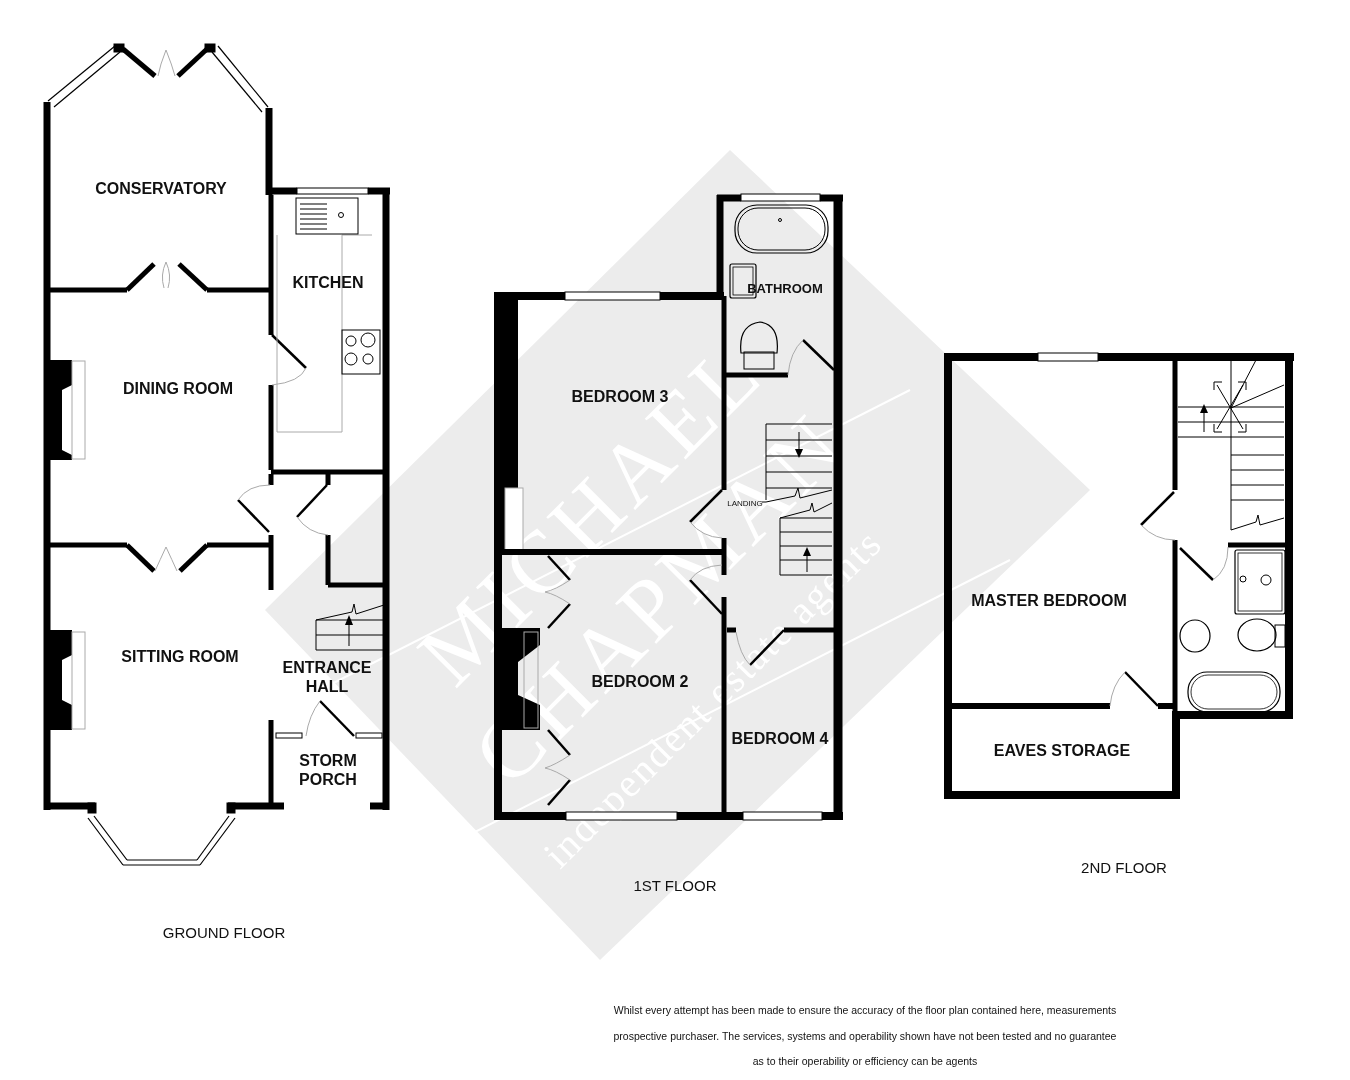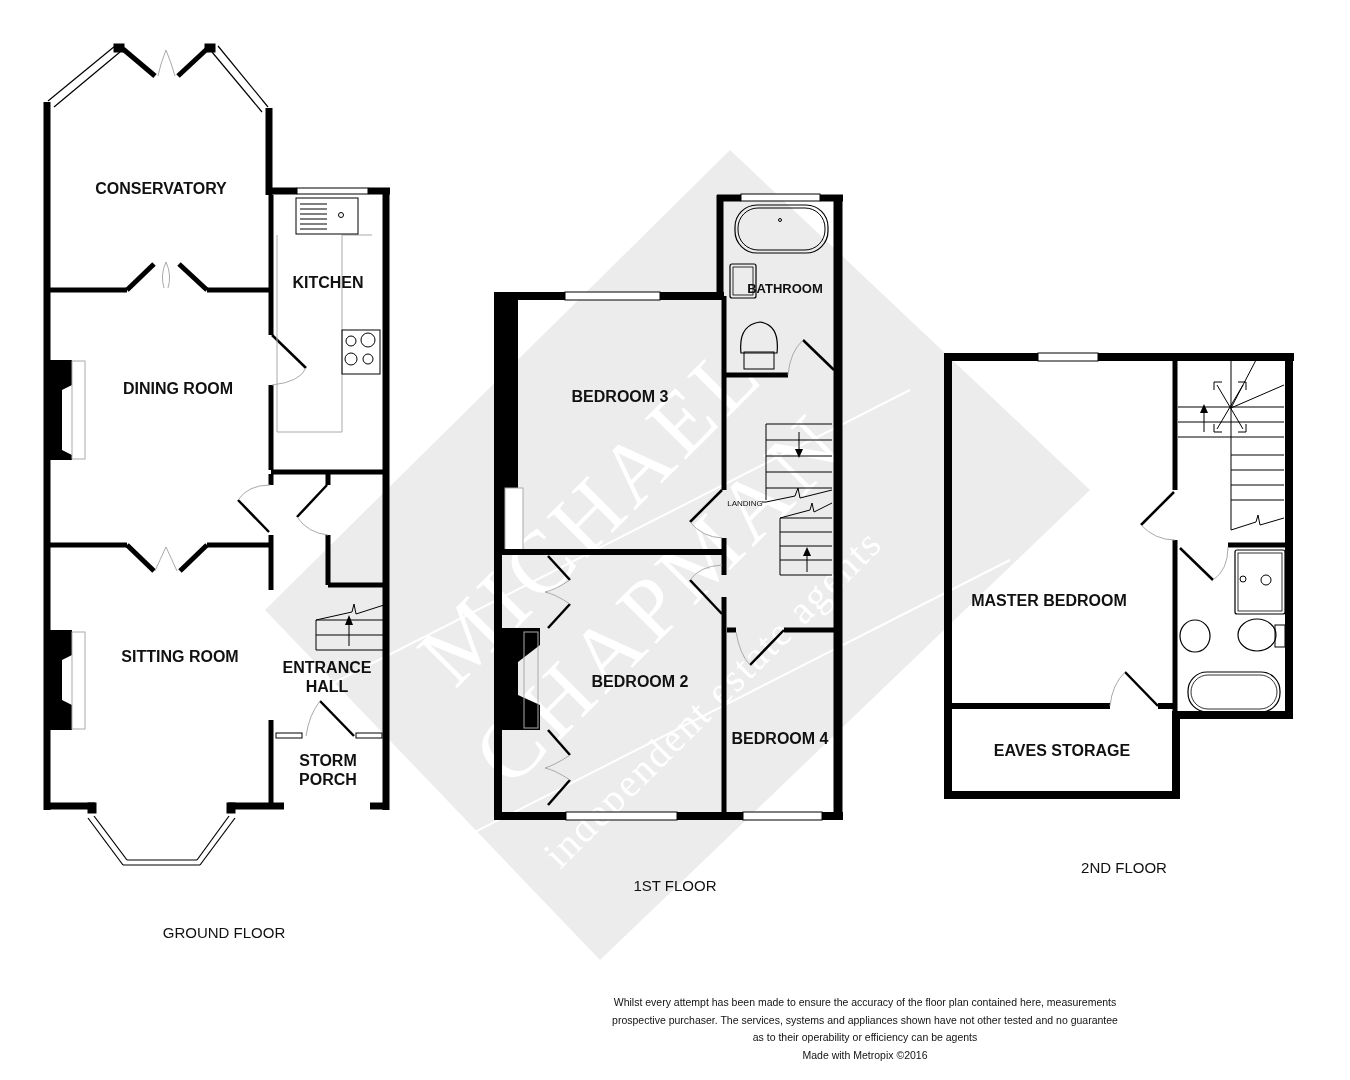--- a/index.html
+++ b/index.html
@@ -4,21 +4,21 @@
 <style>
   html,body{margin:0;padding:0;background:#fff;}
   body{width:1350px;height:1080px;position:relative;overflow:hidden;font-family:"Liberation Sans",sans-serif;}
   svg{position:absolute;left:0;top:0;}
   .room-label{font-family:"Liberation Sans",sans-serif;font-weight:bold;font-size:16px;fill:#111;}
   .small-label{font-family:"Liberation Sans",sans-serif;font-size:8px;fill:#111;}
   .floor-label{font-family:"Liberation Sans",sans-serif;font-size:15px;fill:#111;}
   .wm1{font-family:"Liberation Serif",serif;font-size:88px;fill:#fff;letter-spacing:6px;}
   .wm2{font-family:"Liberation Serif",serif;font-size:40px;fill:#fff;letter-spacing:2px;}
   .disclaimer{position:absolute;left:560px;top:992px;width:610px;text-align:center;font-size:10.5px;line-height:13.6px;color:#111;font-family:"Liberation Sans",sans-serif;}
-  .disclaimer div{margin:4px;}
+  .disclaimer div{margin:12px;}
 </style>
 </head>
 <body>
 
 <svg width="1350" height="1080" viewBox="0 0 1350 1080">
 
   <g>
     <polygon points="265,610 730,150 1090,490 600,960" fill="#ececec"></polygon>
     <line x1="300" y1="700" x2="910" y2="390" stroke="#fff" stroke-width="2"></line>
     <line x1="420" y1="860" x2="1010" y2="560" stroke="#fff" stroke-width="2"></line>
@@ -301,16 +301,16 @@
   </g>
   <g>
     <text class="room-label" x="1049" y="606" text-anchor="middle">MASTER BEDROOM</text>
     <text class="room-label" x="1062" y="756" text-anchor="middle">EAVES STORAGE</text>
     <text class="floor-label" x="1124" y="873" text-anchor="middle">2ND FLOOR</text>
   </g>
 </svg>
 
 <div class="disclaimer">
   <div>Whilst every attempt has been made to ensure the accuracy of the floor plan contained here, measurements</div>
-  <div>prospective purchaser. The services, systems and appliances shown have not other tested and no guarantee</div>
+  <div>prospective purchaser. The services, systems and operability shown have not been tested and no guarantee</div>
   <div>as to their operability or efficiency can be agents</div>
   <div>Made with Metropix ©2016</div>
 </div>
 
 </body></html>

